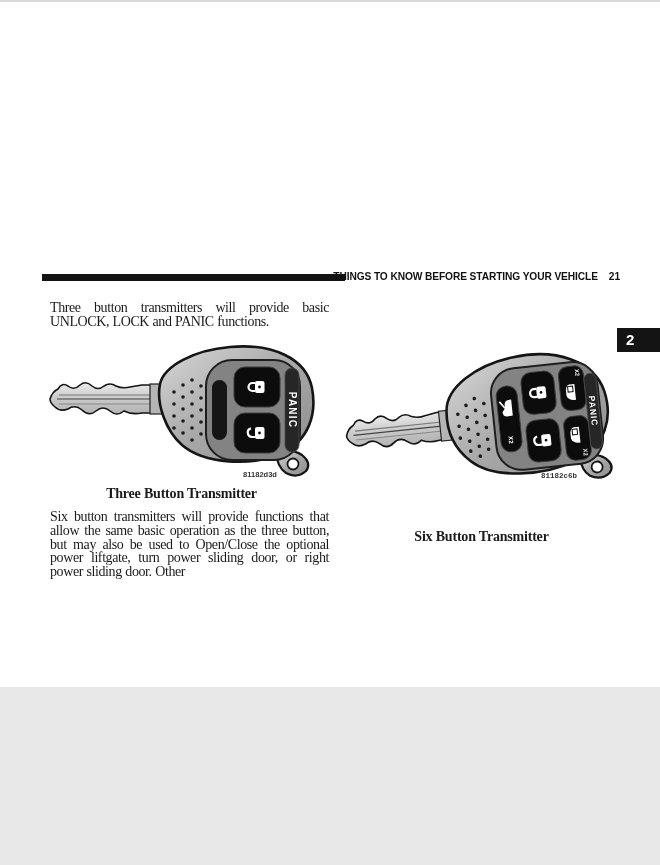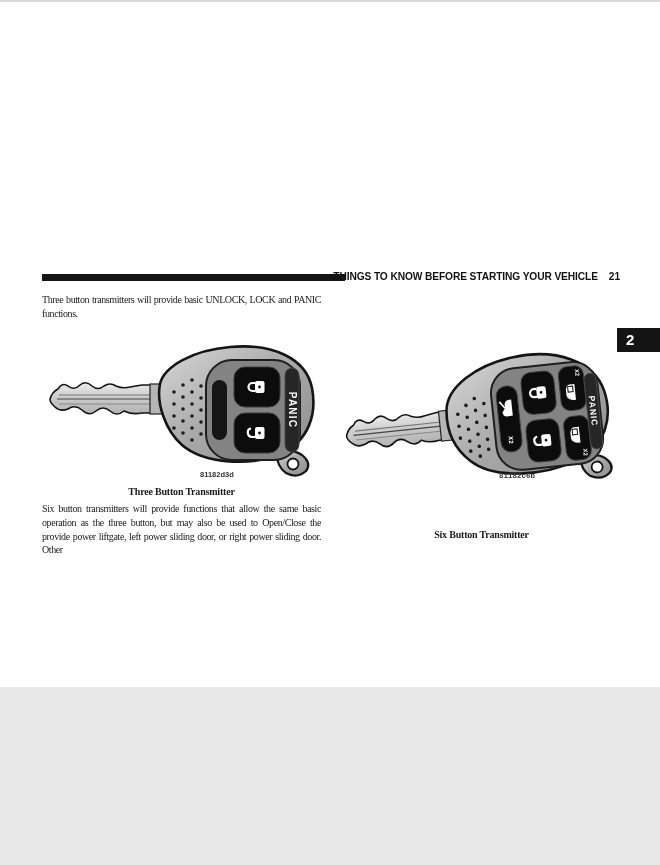--- a/index.html
+++ b/index.html
@@ -22,42 +22,42 @@
   
   .section-tab {
     position:absolute; left:617px; top:328px; width:43px; height:24px;
     background:#141414; color:#ffffff;
     font-family:"Liberation Sans", sans-serif; font-weight:bold; font-size:15px;
     line-height:24px; padding-left:9px; box-sizing:border-box;
   }
 
   
   .body-text {
-    position:absolute; margin:0; text-align:justify;
-    font-size:10px; line-height:13.8px; letter-spacing:-0.4px;
+    position:absolute; margin:8px; text-align:justify;
+    font-size:14px; line-height:13.8px; letter-spacing:-0.4px;
     word-spacing:0.4px;
   }
   .para-left-1  { left:42px;  top:293px; width:279px; }
   .para-right-1 { left:341px; top:293px; width:281px; }
   .para-left-2  { left:42px;  top:502px; width:279px; }
 
   .figure-svg { position:absolute; }
   .fig-left  { left:46px;  top:340px; width:276px; height:142px; }
   .fig-right { left:342px; top:352px; width:276px; height:142px; }
 
   .fig-code {
     position:absolute; font-family:"Liberation Sans", sans-serif;
-    font-weight:bold; font-size:7.5px; color:#333; text-align:left;
+    font-weight:bold; font-size:7.5px; color:#333; text-align:center;
   }
   .code-left  { left:200px; top:470px; width:120px; }
   .code-right { left:499px; top:472px; width:120px;font-family:Liberation Mono, monospace; }
 
   .caption {
     position:absolute; margin:0; text-align:center;
-    font-weight:bold; font-size:10px; letter-spacing:-0.2px;
+    font-weight:bold; font-size:14px; letter-spacing:-0.2px;
   }
   .caption-left  { left:42px;  top:486px; width:279px; }
   .caption-right { left:341px; top:529px; width:281px; }
 
   
   .watermark {
     position:absolute; right:8px; top:810px; white-space:nowrap;
     font-family:"Liberation Sans", sans-serif; font-weight:bold; font-style:italic;
     font-size:34px; letter-spacing:-1px;
   }
@@ -144,21 +144,21 @@
         <rect x="-6" y="-2" width="12" height="9.5" rx="2" fill="#fff"></rect>
         <circle cx="0" cy="2.5" r="1.4" fill="#0c0c0c"></circle>
       </g>
       <rect x="239" y="28" width="14" height="84" rx="7" fill="#262626" stroke="#4a4a4a" stroke-width="0.8"></rect>
       <text x="246" y="70" transform="rotate(90 246 70)" text-anchor="middle" dominant-baseline="central" font-size="10" letter-spacing="1.2" fill="#ffffff">PANIC</text>
     </g>
   </svg>
   <div class="fig-code code-left">81182d3d</div>
   <p class="caption caption-left">Three Button Transmitter</p>
 
-  <p class="body-text para-left-2">Six button transmitters will provide functions that allow the same basic operation as the three button, but may also be used to Open/Close the provide power liftgate, left power sliding door, or right power sliding door. Other</p>
+  <p class="body-text para-left-2">Six button transmitters will provide functions that allow the same basic operation as the three button, but may also be used to Open/Close the optional power liftgate, turn power sliding door, or right power sliding door. Other</p>
 
   <svg class="figure-svg fig-right" viewBox="0 0 276 142">
     <defs>
       <linearGradient id="headGrad6" x1="0" y1="0" x2="1" y2="1">
         <stop offset="0" stop-color="#d8d8d8"></stop>
           <stop offset="0.5" stop-color="#a8a8a8"></stop>
           <stop offset="1" stop-color="#8d8d8d"></stop>
       </linearGradient>
       <linearGradient id="bladeGrad6" x1="0" y1="0" x2="0" y2="1">
         <stop offset="0" stop-color="#ececec"></stop>

